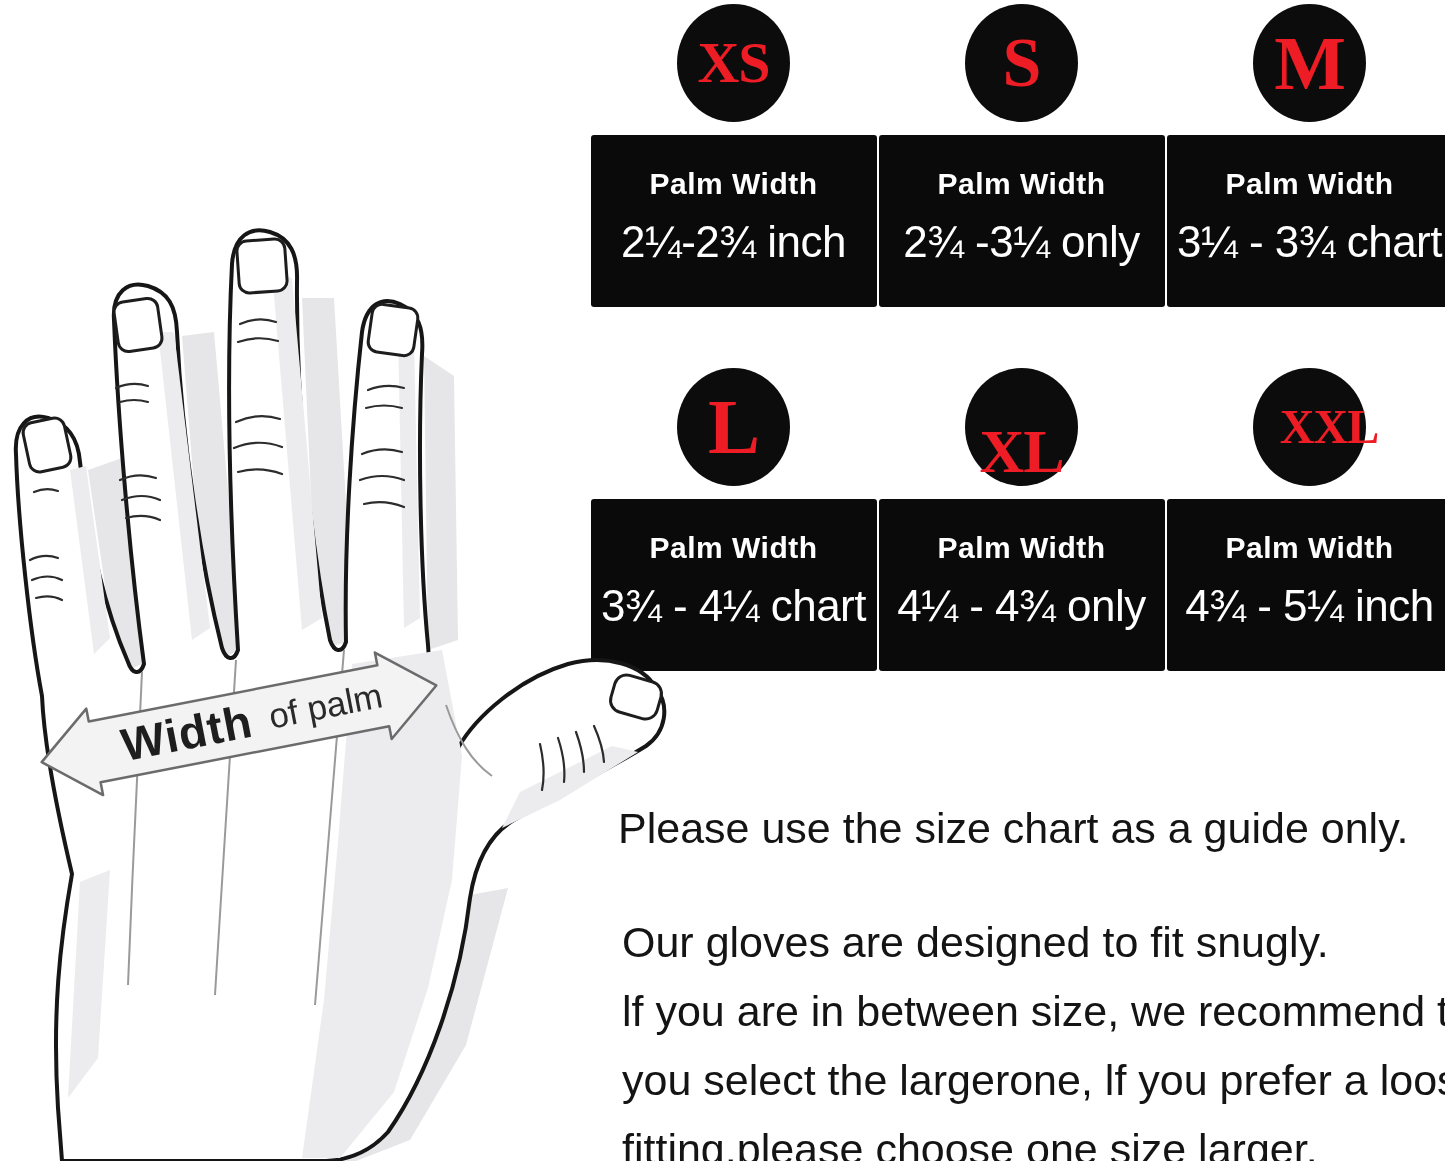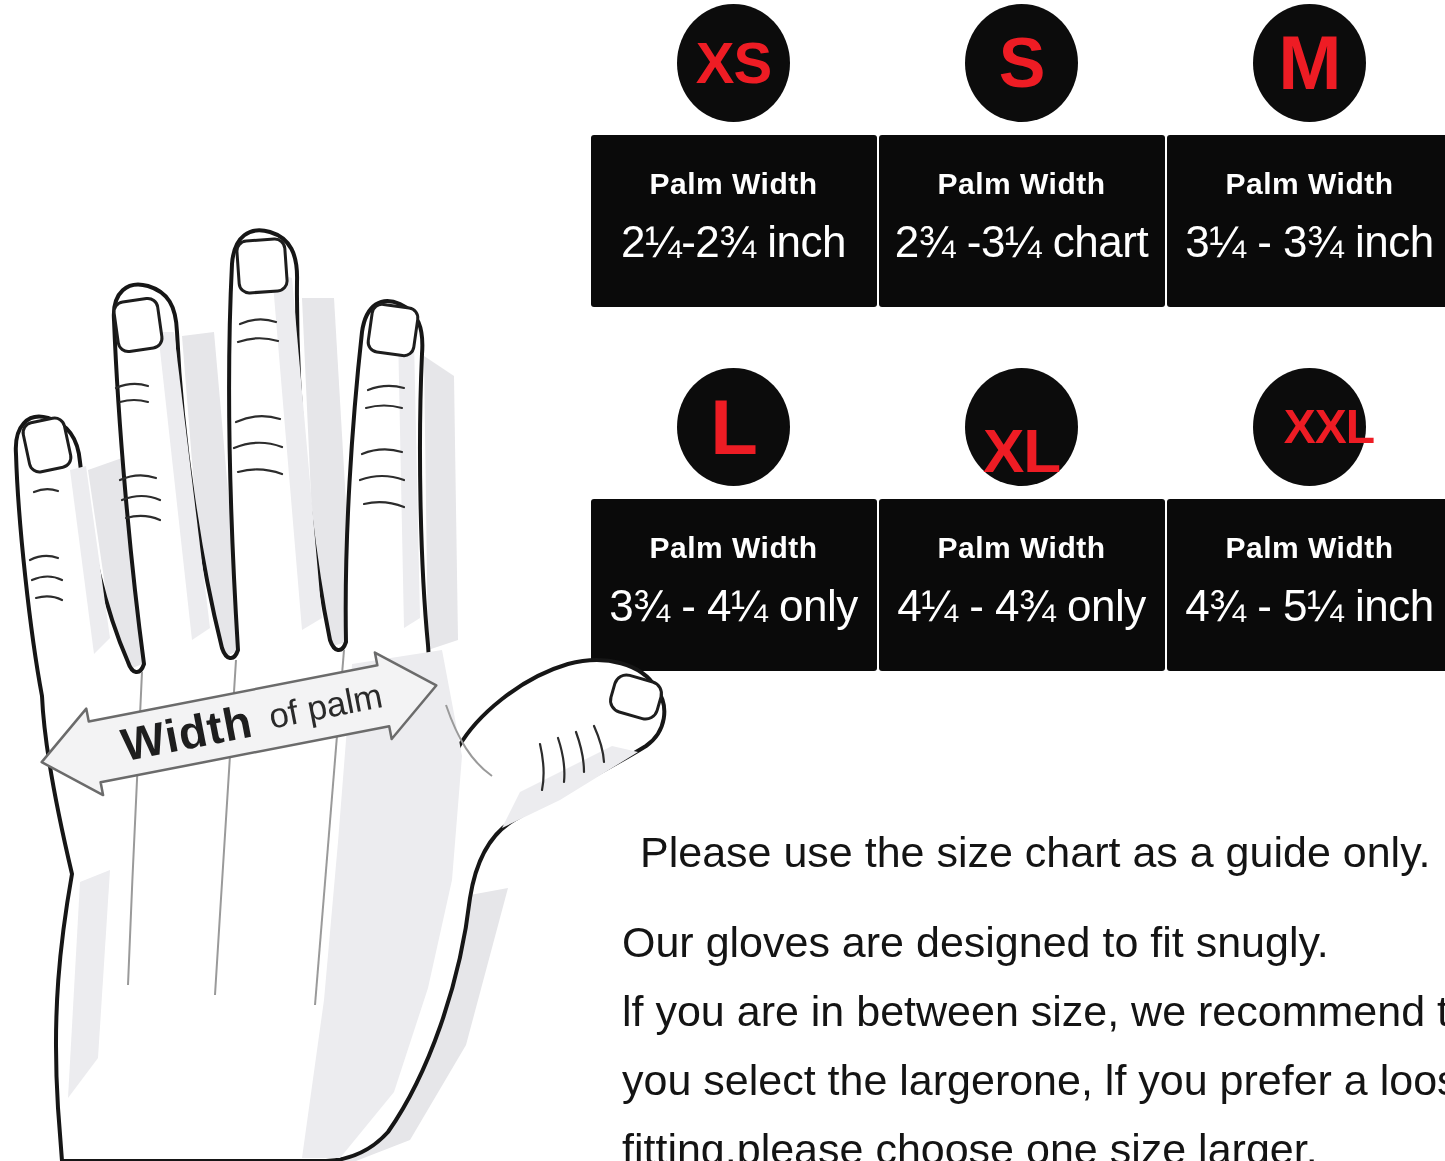--- a/index.html
+++ b/index.html
@@ -18,40 +18,40 @@
     column-gap:17px; row-gap:57px;
   }
   .cell { display:flex; flex-direction:column; align-items:center; }
   .badge {
     width:113px; height:118px; border-radius:50%; background:#0c0c0c;
     display:flex; align-items:center; justify-content:center;
     margin-top:4px; margin-bottom:13px; flex:0 0 auto;
   }
   .letter {
     color:#ee1c24; font-weight:700; line-height:1;
-    font-family:Liberation Sans, sans-serif; letter-spacing:-1px;
+    font-family:Liberation Serif, serif; letter-spacing:-1px;
   }
   .letter-xs { font-size:58px; }
   .letter-s  { font-size:70px; }
   .letter-m  { font-size:76px; }
   .letter-l  { font-size:78px; }
   .letter-xl { font-size:62px;margin-top:48px; }
   .letter-xxl{ font-size:48px;margin-left:39px; }
   .panel {
     width:286px; height:172px; background:#0a0a0a; border-radius:3px;
     display:flex; flex-direction:column; align-items:center; justify-content:center;
     gap:16px; padding-bottom:8px; box-sizing:border-box;
   }
   .panel-label { color:#ffffff; font-size:30px; font-weight:700; letter-spacing:0.5px; }
   .panel-range { color:#ffffff; font-size:44px; font-weight:400; letter-spacing:-0.5px; white-space:nowrap; }
 
   
   .note-intro {
-    position:absolute; left:640px; top:804px; z-index:2;
-    font-size:43px; color:#141414; white-space:nowrap;margin-top:24px;
+    position:absolute; left:618px; top:804px; z-index:2;
+    font-size:43px; color:#141414; white-space:nowrap;
   }
   .note-body {
     position:absolute; left:622px; top:908px; z-index:2;
     font-size:43px; color:#141414; line-height:69px; white-space:nowrap;
   }
 </style>
 </head>
 <body>
 
 <div class="stage">
@@ -67,41 +67,41 @@
         <div class="panel-range">2¼-2¾ inch</div>
       </div>
     </div>
 
     <div class="cell">
       <div class="badge">
         <span class="letter letter-s">S</span>
       </div>
       <div class="panel">
         <div class="panel-label">Palm Width</div>
-        <div class="panel-range">2¾ -3¼ chart</div>
+        <div class="panel-range">2¾ -3¼ only</div>
       </div>
     </div>
 
     <div class="cell">
       <div class="badge">
         <span class="letter letter-m">M</span>
       </div>
       <div class="panel">
         <div class="panel-label">Palm Width</div>
-        <div class="panel-range">3¼ - 3¾ inch</div>
+        <div class="panel-range">3¼ - 3¾ chart</div>
       </div>
     </div>
 
     <div class="cell">
       <div class="badge">
         <span class="letter letter-l">L</span>
       </div>
       <div class="panel">
         <div class="panel-label">Palm Width</div>
-        <div class="panel-range">3¾ - 4¼ only</div>
+        <div class="panel-range">3¾ - 4¼ chart</div>
       </div>
     </div>
 
     <div class="cell">
       <div class="badge">
         <span class="letter letter-xl">XL</span>
       </div>
       <div class="panel">
         <div class="panel-label">Palm Width</div>
         <div class="panel-range">4¼ - 4¾ only</div>

